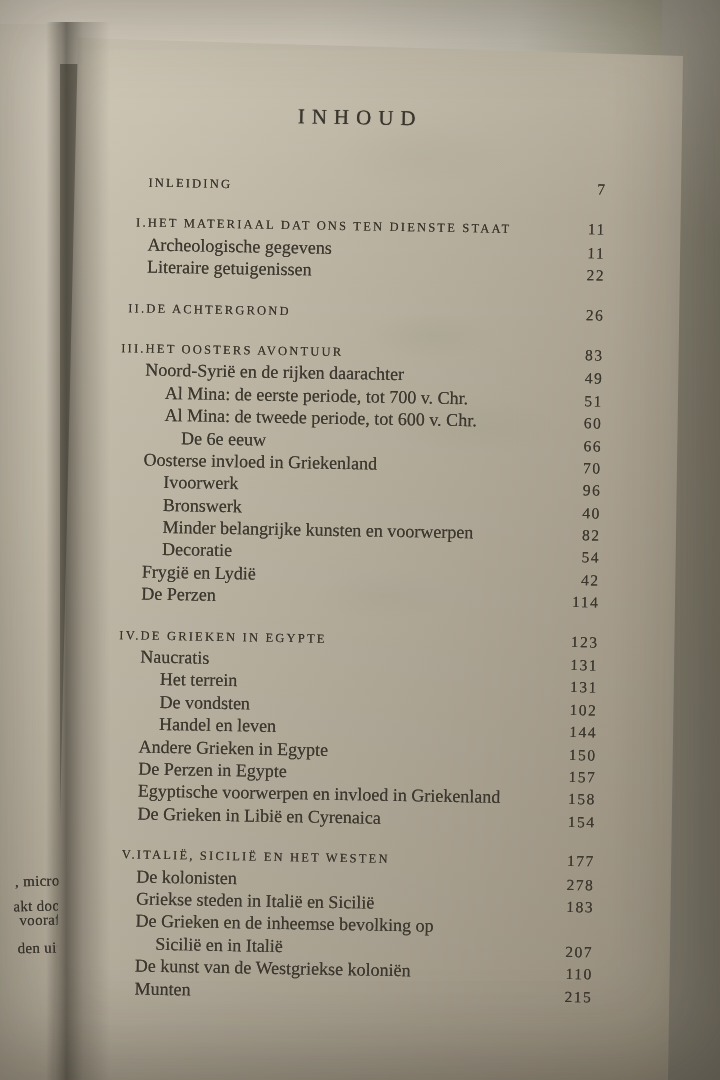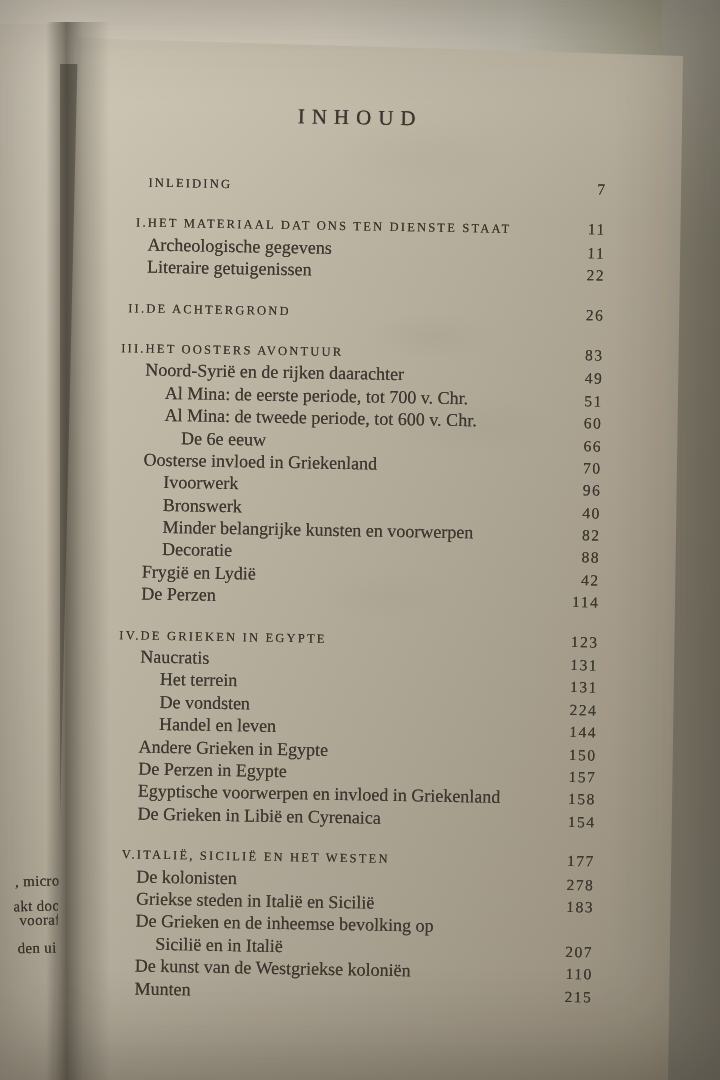--- a/index.html
+++ b/index.html
@@ -173,21 +173,21 @@
           <div class="toc-row style-text indent-2">
             <span class="label">Bronswerk</span>
             <span class="pagenum">40</span>
           </div>
           <div class="toc-row style-text indent-2">
             <span class="label">Minder belangrijke kunsten en voorwerpen</span>
             <span class="pagenum">82</span>
           </div>
           <div class="toc-row style-text indent-2">
             <span class="label">Decoratie</span>
-            <span class="pagenum">88</span>
+            <span class="pagenum">54</span>
           </div>
           <div class="toc-row style-text indent-1">
             <span class="label">Frygië en Lydië</span>
             <span class="pagenum">42</span>
           </div>
           <div class="toc-row style-text indent-1">
             <span class="label">De Perzen</span>
             <span class="pagenum">114</span>
           </div>
         </div>
@@ -200,21 +200,21 @@
           <div class="toc-row style-text indent-1">
             <span class="label">Naucratis</span>
             <span class="pagenum">131</span>
           </div>
           <div class="toc-row style-text indent-2">
             <span class="label">Het terrein</span>
             <span class="pagenum">131</span>
           </div>
           <div class="toc-row style-text indent-2">
             <span class="label">De vondsten</span>
-            <span class="pagenum">224</span>
+            <span class="pagenum">102</span>
           </div>
           <div class="toc-row style-text indent-2">
             <span class="label">Handel en leven</span>
             <span class="pagenum">144</span>
           </div>
           <div class="toc-row style-text indent-1">
             <span class="label">Andere Grieken in Egypte</span>
             <span class="pagenum">150</span>
           </div>
           <div class="toc-row style-text indent-1">

